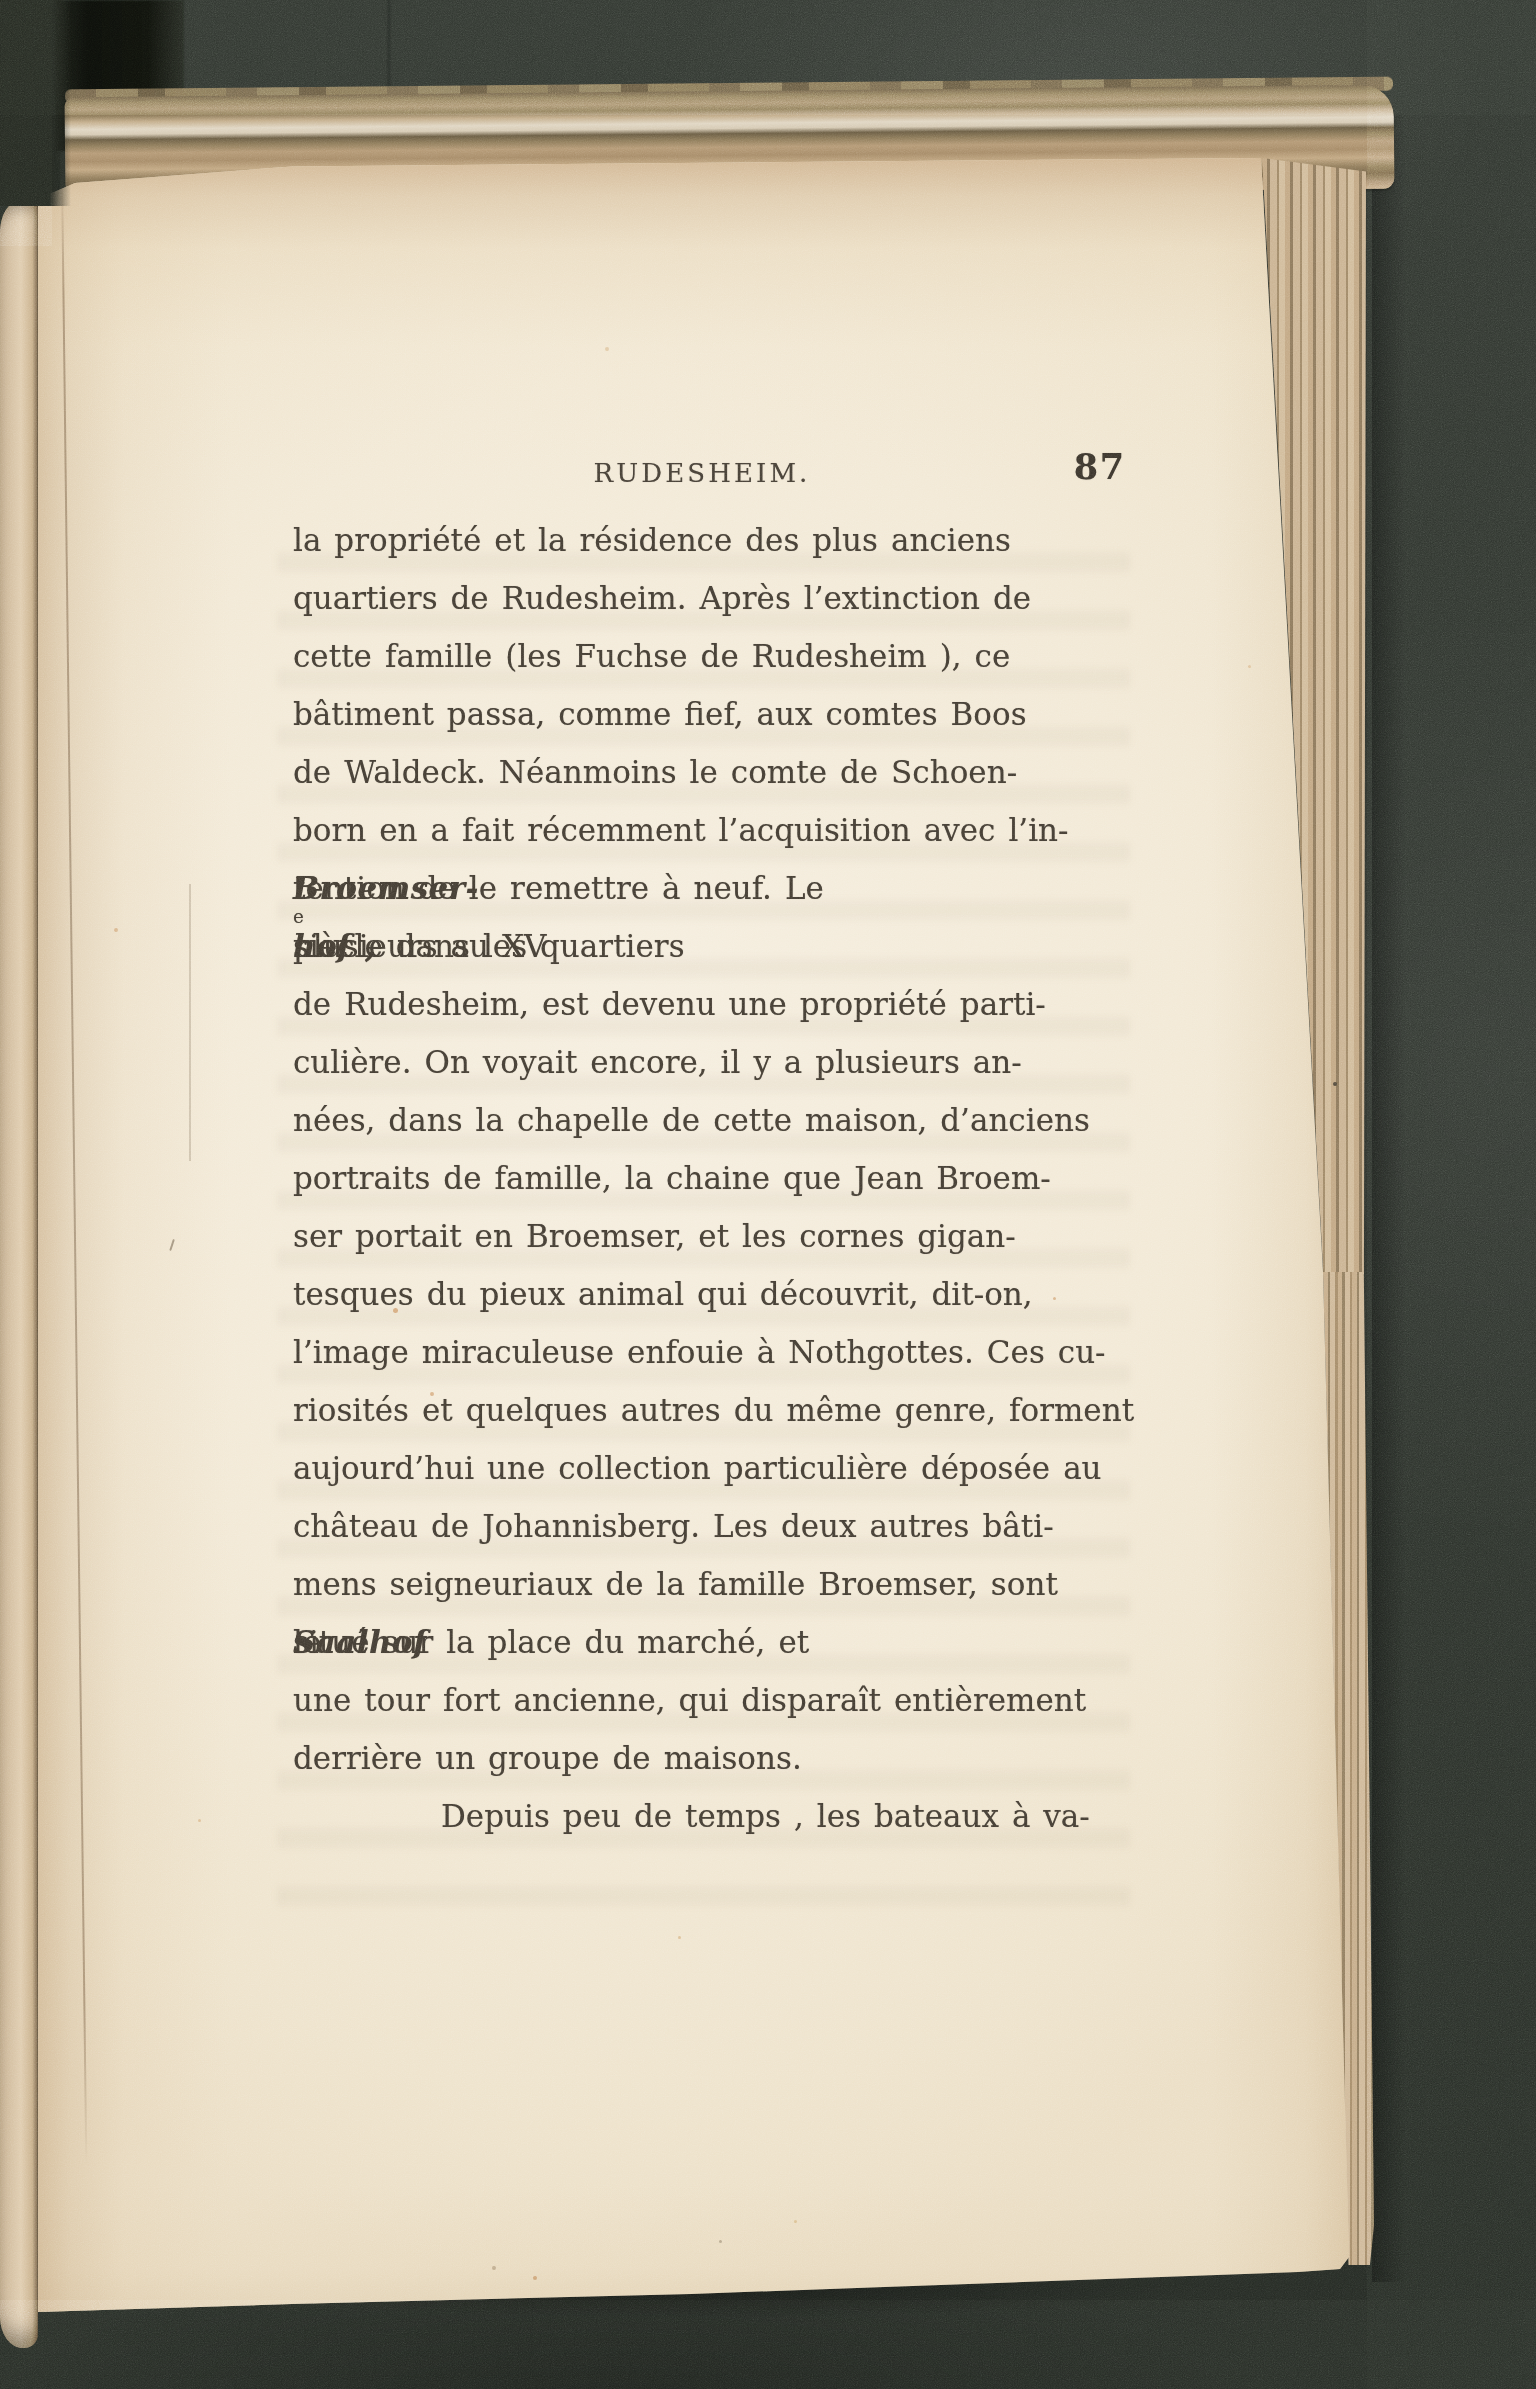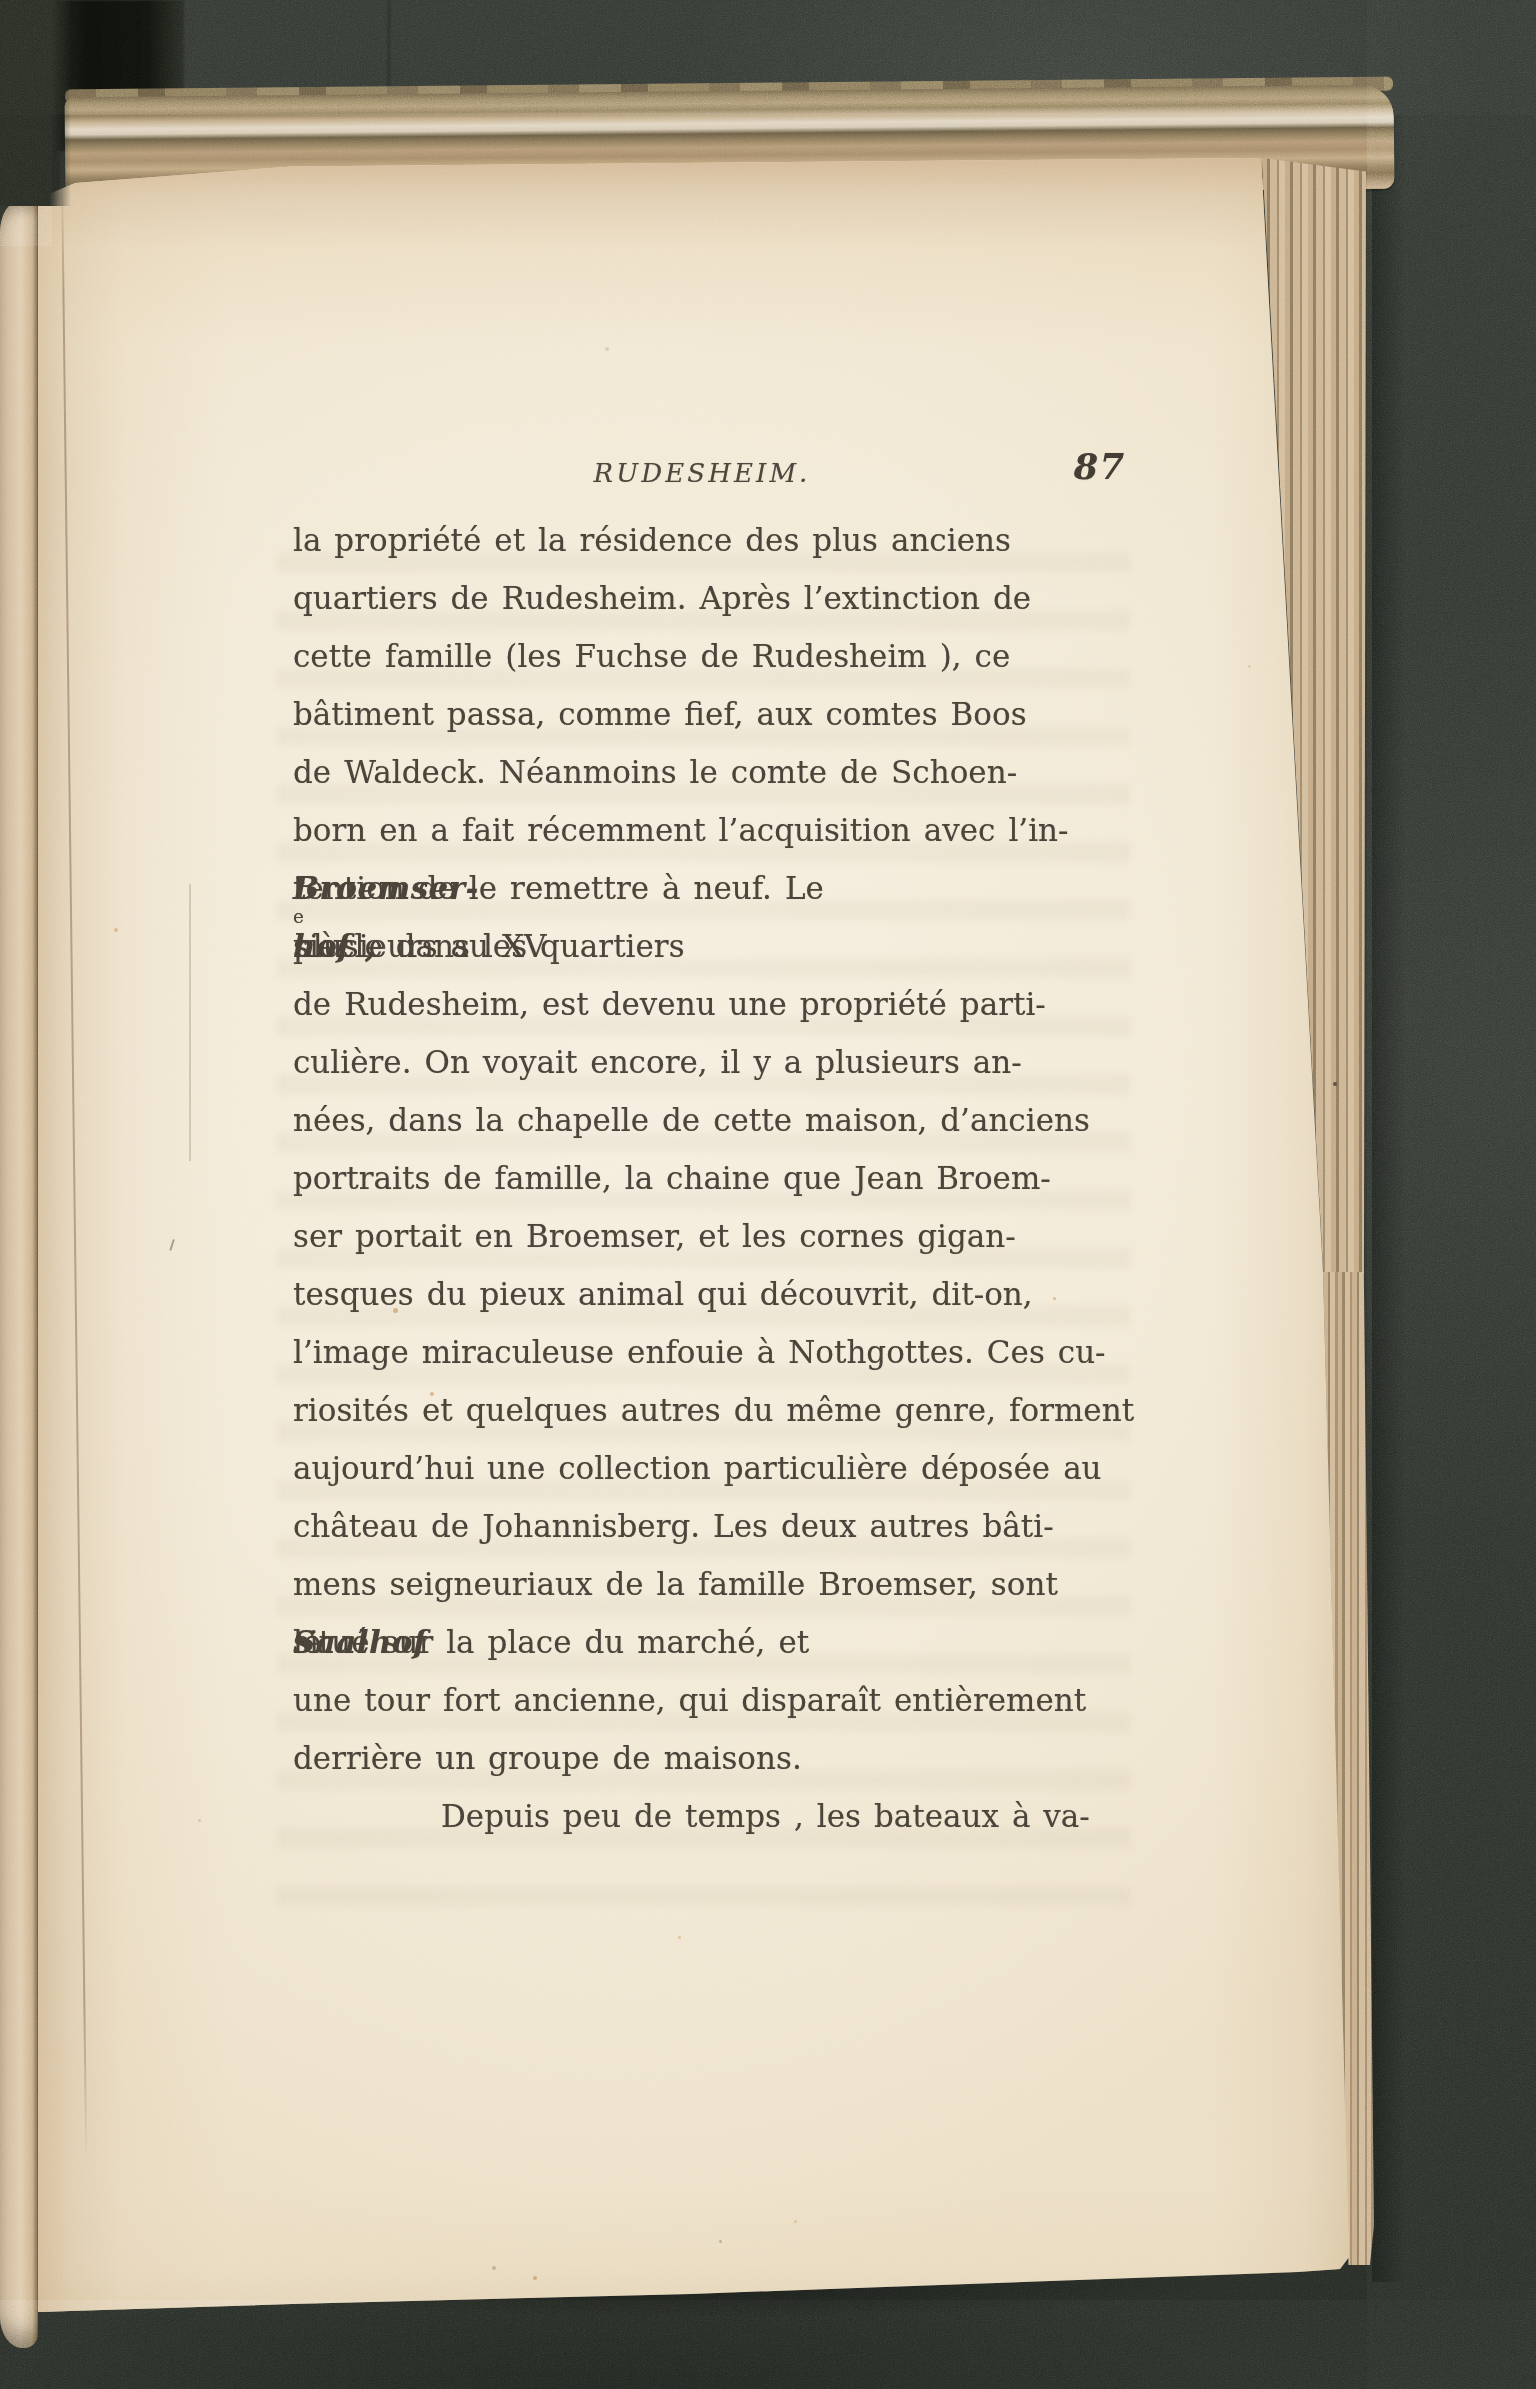--- a/index.html
+++ b/index.html
@@ -59,21 +59,21 @@
      filter:blur(0.5px);
      background:linear-gradient(180deg,rgba(122,95,66,0),rgba(122,95,66,.5) 6%,rgba(100,76,50,.42) 50%,rgba(122,95,66,.5) 92%,rgba(122,95,66,0));}
   .scratch{left:189px;top:884px;width:1.5px;height:277px;background:rgba(110,90,66,.25);filter:blur(0.4px);}
   .tl-shadow{left:0;top:0;width:71px;height:206px;
      background:linear-gradient(90deg,#22261f 70%, rgba(34,38,31,0));}
   .ghosting{left:277px;top:519px;width:853px;height:1421px;filter:blur(3.8px);
      background:repeating-linear-gradient(180deg, rgba(0,0,0,0) 0px, rgba(0,0,0,0) 32px,
         rgba(110,92,64,.05) 35px, rgba(110,92,64,.05) 51px, rgba(0,0,0,0) 54px, rgba(0,0,0,0) 58px);}
 
   
-  .running-header{left:277px;top:450px;width:850px;height:46px;font-style:italic;}
+  .running-header{left:277px;top:450px;width:850px;height:46px;}
   .running-title{left:0;right:0;top:0;text-align:center;font-size:26px;letter-spacing:3.1px;
      color:#463f35;line-height:46px;text-shadow:0 0 0.8px rgba(70,63,53,.45);}
   .page-number{right:1.5px;top:-6.1px;font-size:35px;font-weight:700;letter-spacing:1.5px;
      color:#3b352c;line-height:46px;text-shadow:0 0 0.8px rgba(59,53,44,.5);}
   .body-text{left:293px;top:511px;width:850px;font-size:31px;line-height:58px;
      color:#433c32;word-spacing:3.1px;text-shadow:0 0 0.8px rgba(67,60,50,.4);}
   .body-text .line{position:relative;height:58px;text-align:justify;text-align-last:justify;white-space:nowrap;}
   .body-text .line.noj{text-align-last:left;}
   .body-text .line.ind{text-indent:74px;}
   .body-text i{font-style:italic;font-weight:700;letter-spacing:0.4px;}

